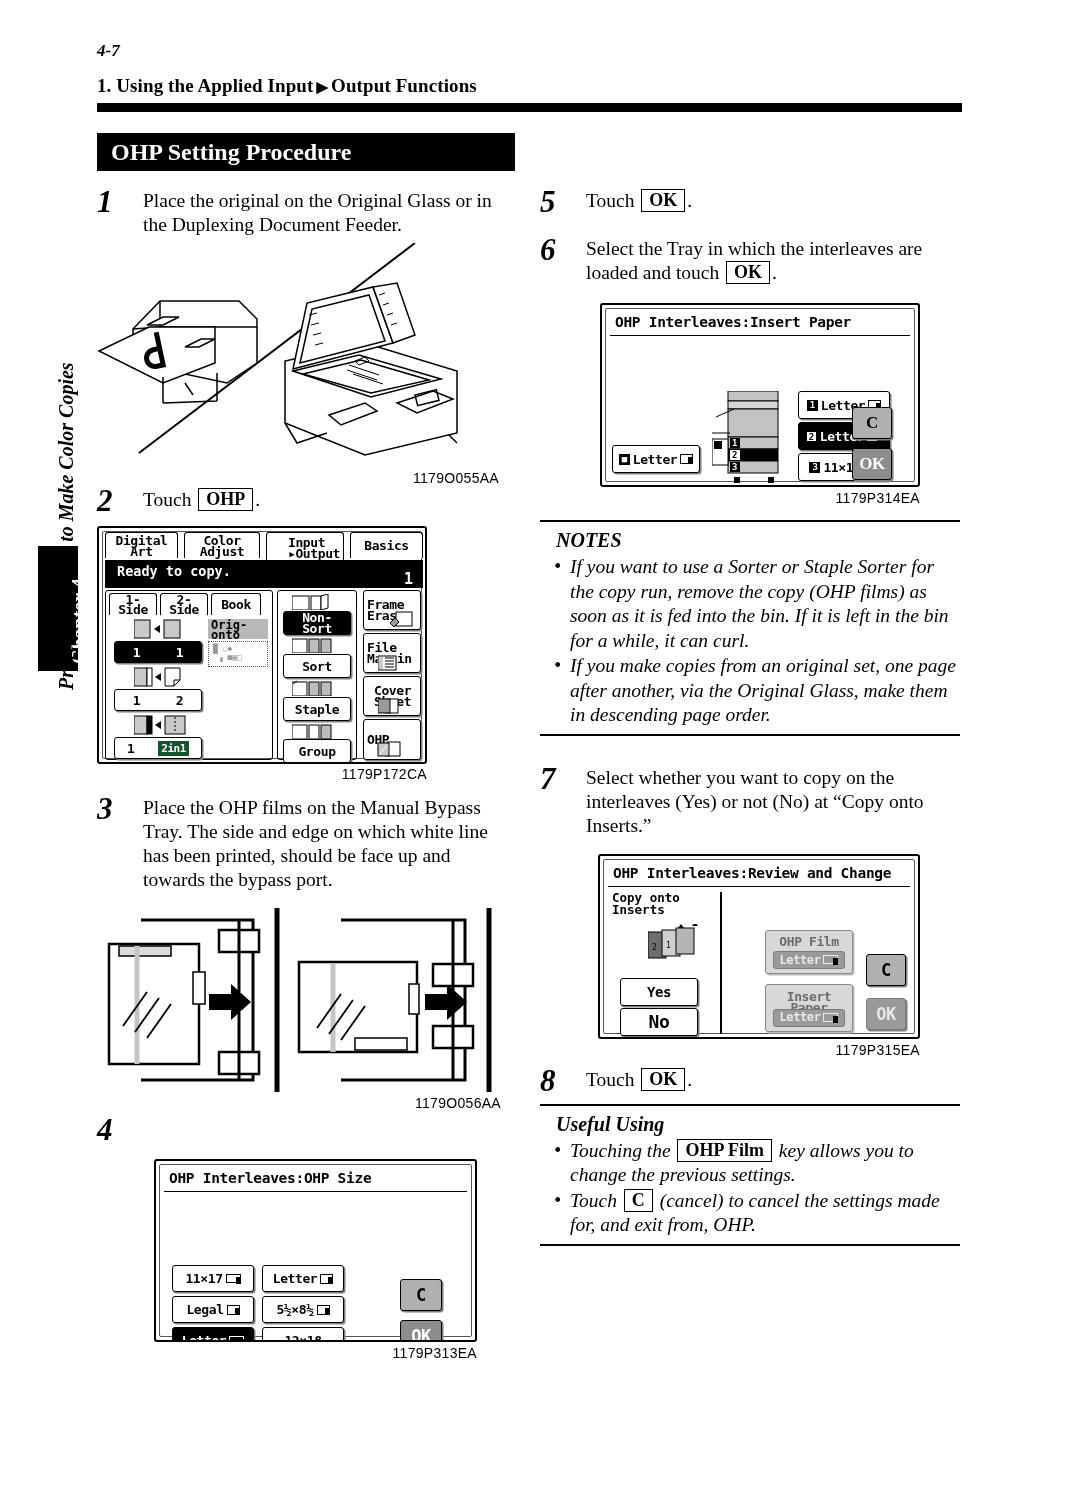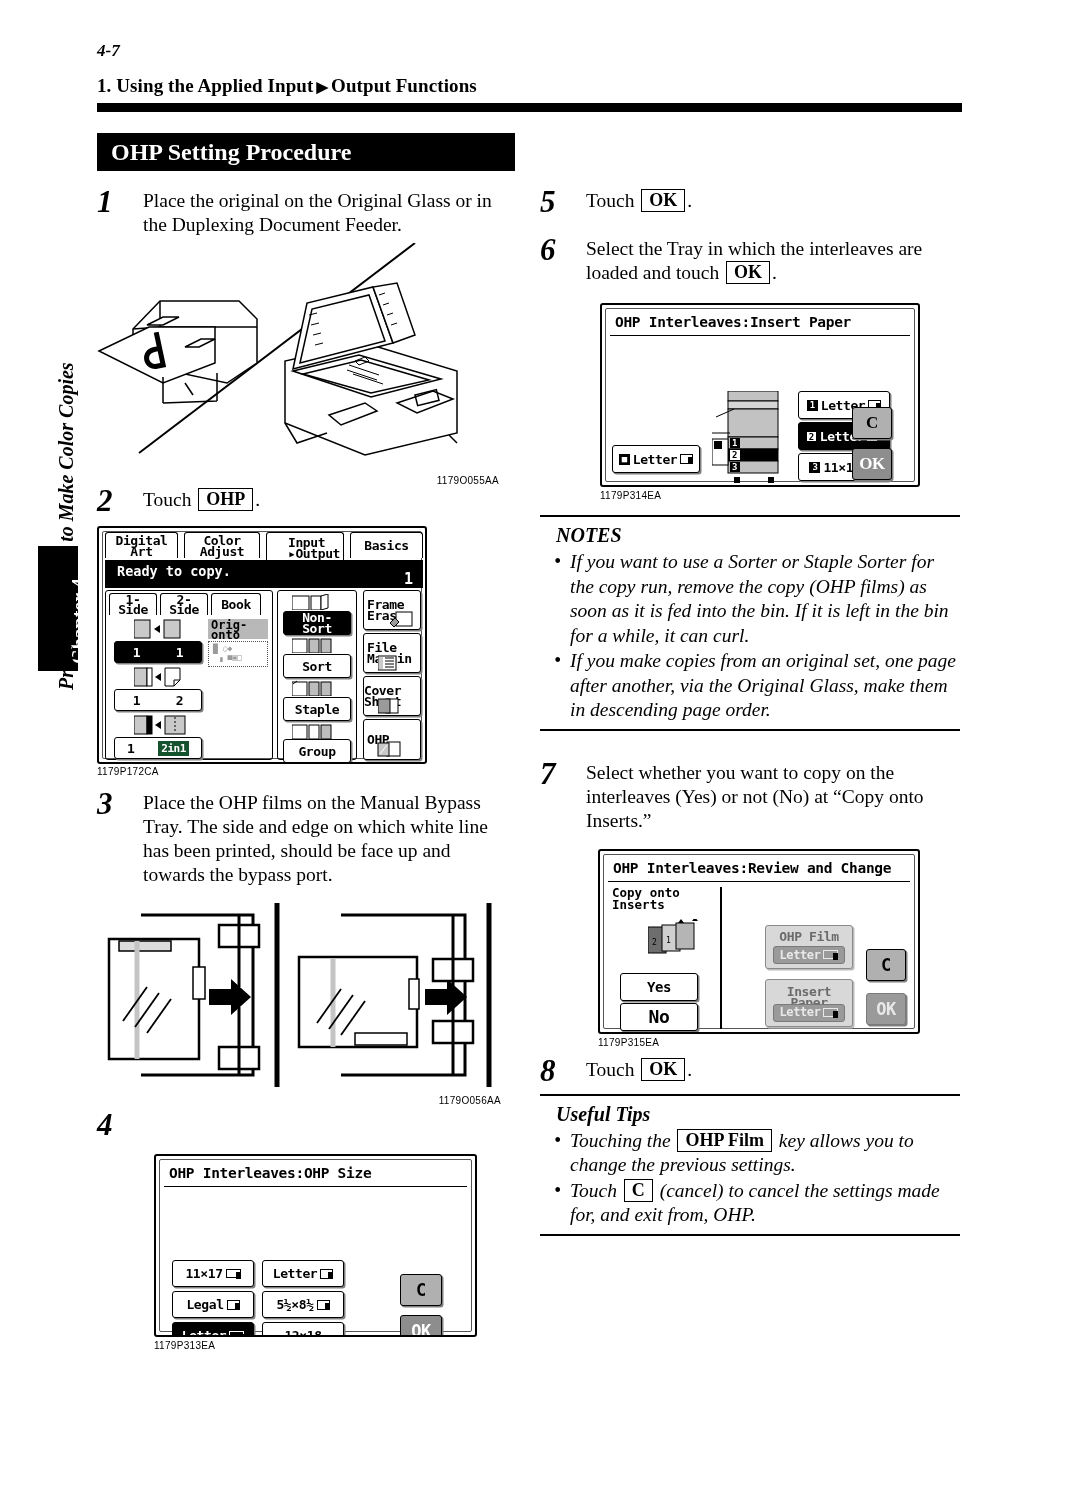--- a/index.html
+++ b/index.html
@@ -84,22 +84,22 @@
     padding:0px 7px 1px;
     line-height:20px;
     margin:0 2px;
     vertical-align:1px;
     background:#fff;
   }
 
   
   .figcode {
     font-family:"Liberation Sans", sans-serif;
-    font-size:10px; color:#000; letter-spacing:0.3px;
-    text-align:left;
+    font-size:14px; color:#000; letter-spacing:0.3px;
+    text-align:right;
   }
 
   
   .lcd {
     position:relative;
     border:2px solid #000;
     border-radius:3px;
     background:#fff;
     font-family:"DejaVu Sans Mono", monospace;
     color:#000;
@@ -381,21 +381,21 @@
             <rect x="0" y="1" width="18" height="14" fill="#fff" stroke="#000"></rect>
             <g stroke="#000" stroke-width="1">
               <line x1="7" y1="3" x2="16" y2="3"></line>
                 <line x1="7" y1="6" x2="16" y2="6"></line>
               <line x1="7" y1="9" x2="16" y2="9"></line>
                 <line x1="7" y1="12" x2="16" y2="12"></line>
             </g>
             <rect x="1" y="2" width="4" height="12" fill="#c9c9c9"></rect>
           </svg>
         </div>
-        <div class="lkey" style="left:2px;top:86px;width:58px;height:40px;flex-direction:column;align-items:flex-start;padding-left:0;line-height:11px;">
+        <div class="lkey" style="left:2px;top:86px;width:58px;height:40px;flex-direction:column;align-items:flex-start;padding-left:10px;line-height:11px;">
           <span>Cover</span>
           <span>Sheet</span>
           <svg style="position:absolute;left:14px;bottom:1px;" width="24" height="16">
             <rect x="8" y="1" width="12" height="14" fill="#fff" stroke="#000"></rect>
             <rect x="0" y="1" width="12" height="14" fill="#9a9a9a" stroke="#000"></rect>
           </svg>
         </div>
         <div class="lkey" style="left:2px;top:129px;width:58px;height:41px;flex-direction:column;align-items:flex-start;padding-left:3px;line-height:11px;">
           <span>OHP</span>
           <svg style="position:absolute;left:13px;bottom:1px;" width="26" height="17">
@@ -657,21 +657,21 @@
   <div class="step" style="margin-top:6px;">
     <div class="step-num">8</div>
     <div class="step-text">
       <span>Touch</span>
       <span class="keycap">OK</span><span>.</span>
     </div>
   </div>
 
   <div class="rulebox" style="margin-top:8px;">
     <div class="hr"></div>
-    <div class="note-title">Useful Tips</div>
+    <div class="note-title">Useful Using</div>
     <ul class="note-list">
       <li>
         <span>Touching the</span>
         <span class="keycap">OHP Film</span>
         <span>key allows you to change the previous settings.</span>
       </li>
       <li>
         <span>Touch</span>
         <span class="keycap">C</span>
         <span>(cancel) to cancel the settings made for, and exit from, OHP.</span>

